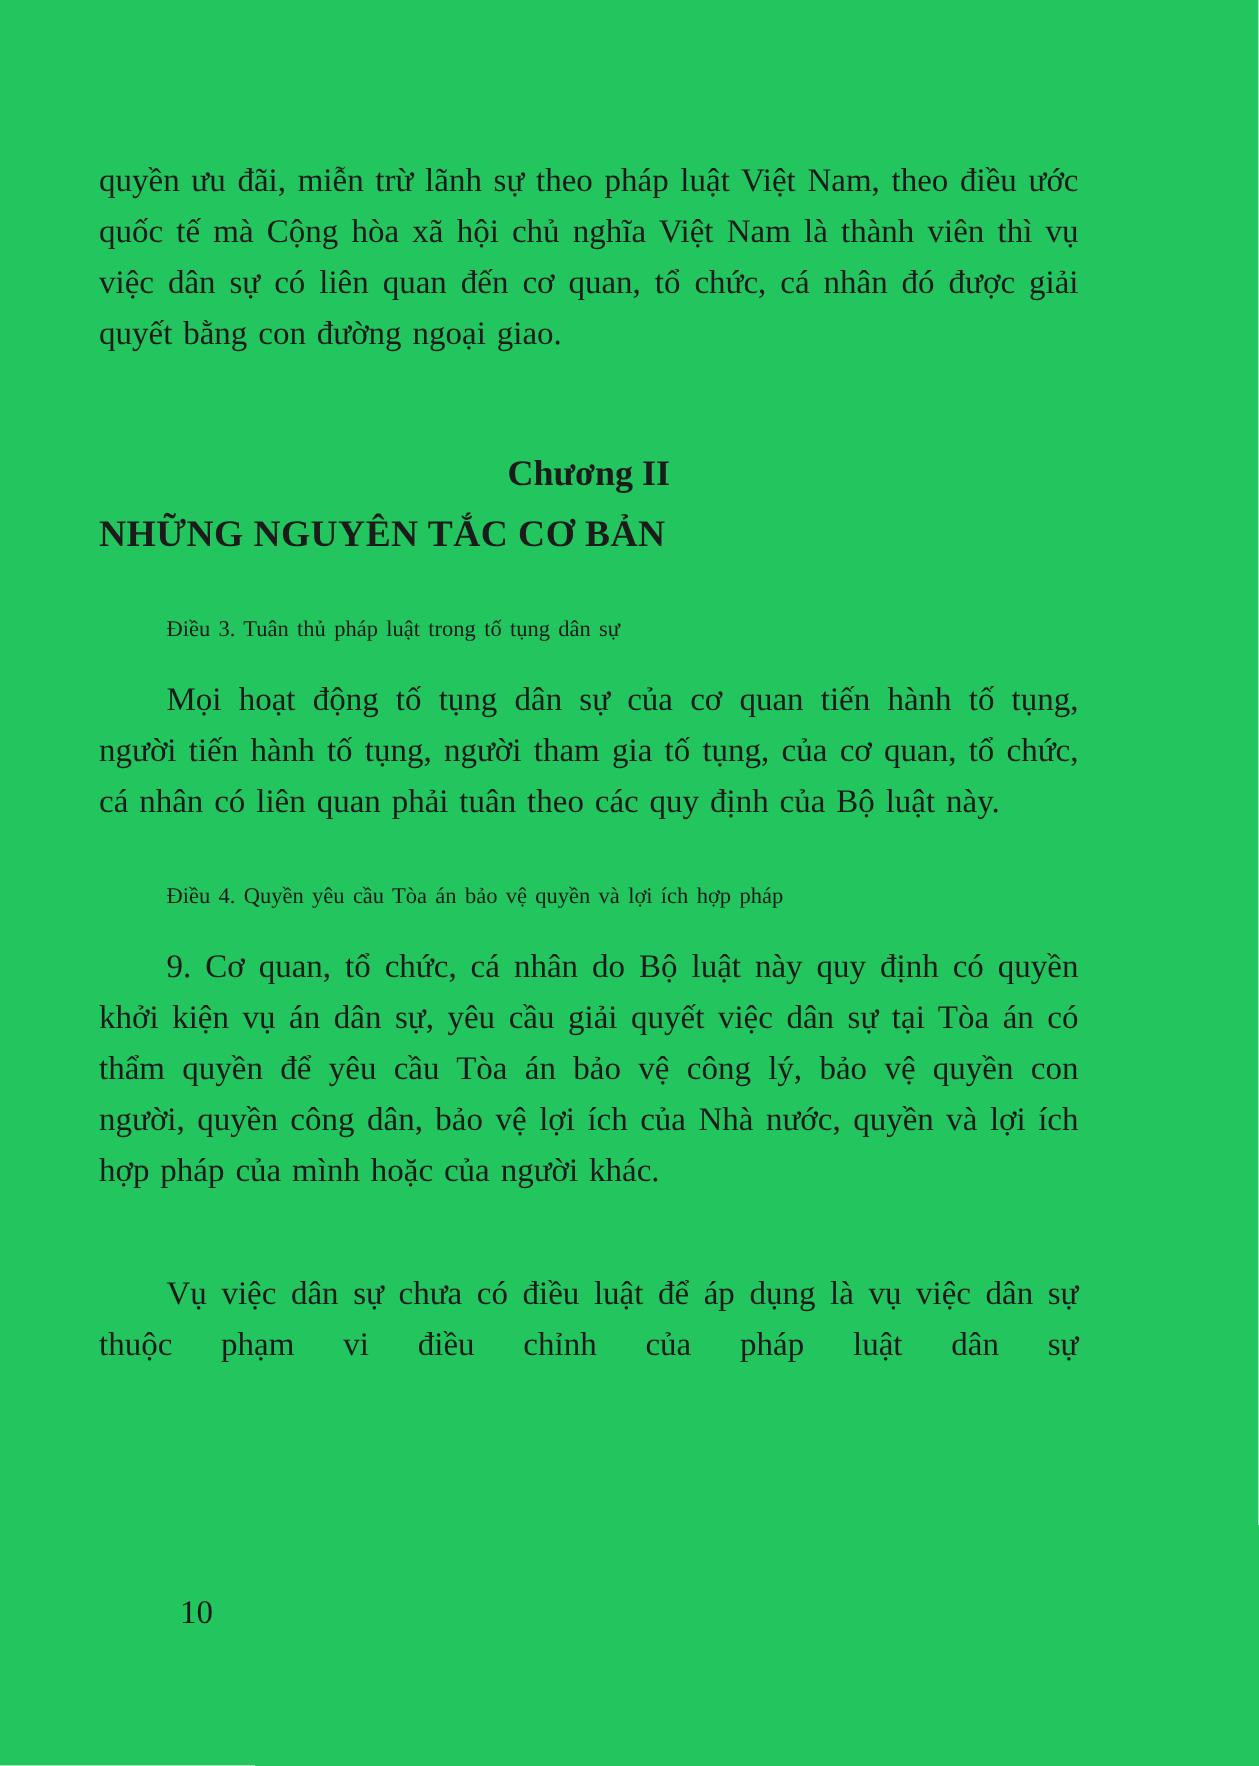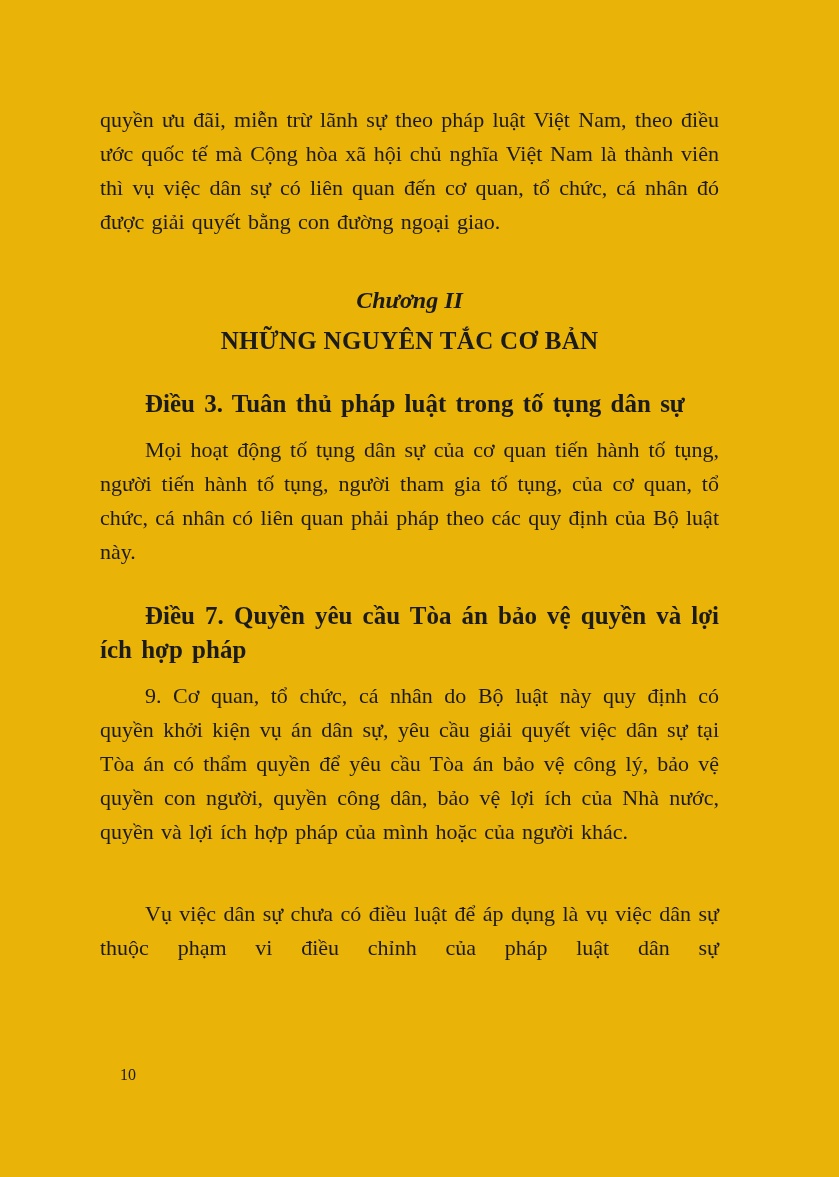--- a/index.html
+++ b/index.html
@@ -12,90 +12,88 @@
     height: 1177px;
     overflow: hidden;
     font-family: "Liberation Serif", "DejaVu Serif", serif;
     color: #1b1b1b;
   }
   .page {
     position: relative;
     box-sizing: border-box;
     width: 839px;
     height: 1177px;
-    padding: 103px 120px 0 100px;
-    background: #eab308;
+    padding: 103px 120px 0 66px;
+    background: #22c55e;
   }
   .body-para {
     margin: 0;
     font-size: 22px;
     line-height: 34px;
     text-align: justify;
     text-indent: 45px;
     word-spacing: 0.08em;
   }
   .no-indent {
     text-indent: 0;
   }
   .continues {
     text-align-last: justify;
     margin-top: 48px;
   }
   .chapter-label {
-    margin: 46px 0 0 0;
+    margin: 62px 0 0 0;
     text-align: center;
     font-size: 24px;
     line-height: 30px;
     font-weight: bold;
-    font-style: italic;
   }
   .chapter-title {
     margin: 10px 0 0 0;
-    text-align: center;
     font-size: 25px;
     line-height: 32px;
     font-weight: bold;
     letter-spacing: 0.3px;
   }
   .article-heading {
     margin: 30px 0 12px 0;
-    font-size: 25px;
+    font-size: 15px;
     line-height: 34px;
-    font-weight: bold;
+    font-weight: normal;
     text-align: justify;
     text-indent: 45px;
     word-spacing: 0.12em;
   }
   .article-heading + .body-para {
     margin-top: 0;
   }
   .page-number {
     position: absolute;
     left: 120px;
     top: 1060px;
-    font-size: 16px;
+    font-size: 22px;
     line-height: 30px;
   }
 </style>
 </head>
 <body>
 
 <div class="page">
 
   <p class="body-para no-indent">quyền ưu đãi, miễn trừ lãnh sự theo pháp luật Việt Nam, theo điều ước quốc tế mà Cộng hòa xã hội chủ nghĩa Việt Nam là thành viên thì vụ việc dân sự có liên quan đến cơ quan, tổ chức, cá nhân đó được giải quyết bằng con đường ngoại giao.</p>
 
   <h2 class="chapter-label">Chương II</h2>
 
   <h1 class="chapter-title">NHỮNG NGUYÊN TẮC CƠ BẢN</h1>
 
   <h3 class="article-heading">Điều 3. Tuân thủ pháp luật trong tố tụng dân sự</h3>
 
-  <p class="body-para">Mọi hoạt động tố tụng dân sự của cơ quan tiến hành tố tụng, người tiến hành tố tụng, người tham gia tố tụng, của cơ quan, tổ chức, cá nhân có liên quan phải pháp theo các quy định của Bộ luật này.</p>
+  <p class="body-para">Mọi hoạt động tố tụng dân sự của cơ quan tiến hành tố tụng, người tiến hành tố tụng, người tham gia tố tụng, của cơ quan, tổ chức, cá nhân có liên quan phải tuân theo các quy định của Bộ luật này.</p>
 
-  <h3 class="article-heading">Điều 7. Quyền yêu cầu Tòa án bảo vệ quyền và lợi ích hợp pháp</h3>
+  <h3 class="article-heading">Điều 4. Quyền yêu cầu Tòa án bảo vệ quyền và lợi ích hợp pháp</h3>
 
   <p class="body-para">9. Cơ quan, tổ chức, cá nhân do Bộ luật này quy định có quyền khởi kiện vụ án dân sự, yêu cầu giải quyết việc dân sự tại Tòa án có thẩm quyền để yêu cầu Tòa án bảo vệ công lý, bảo vệ quyền con người, quyền công dân, bảo vệ lợi ích của Nhà nước, quyền và lợi ích hợp pháp của mình hoặc của người khác.</p>
 
 
   <p class="body-para continues">Vụ việc dân sự chưa có điều luật để áp dụng là vụ việc dân sự thuộc phạm vi điều chỉnh của pháp luật dân sự</p>
 
   <div class="page-number">10</div>
 
 </div>
 

